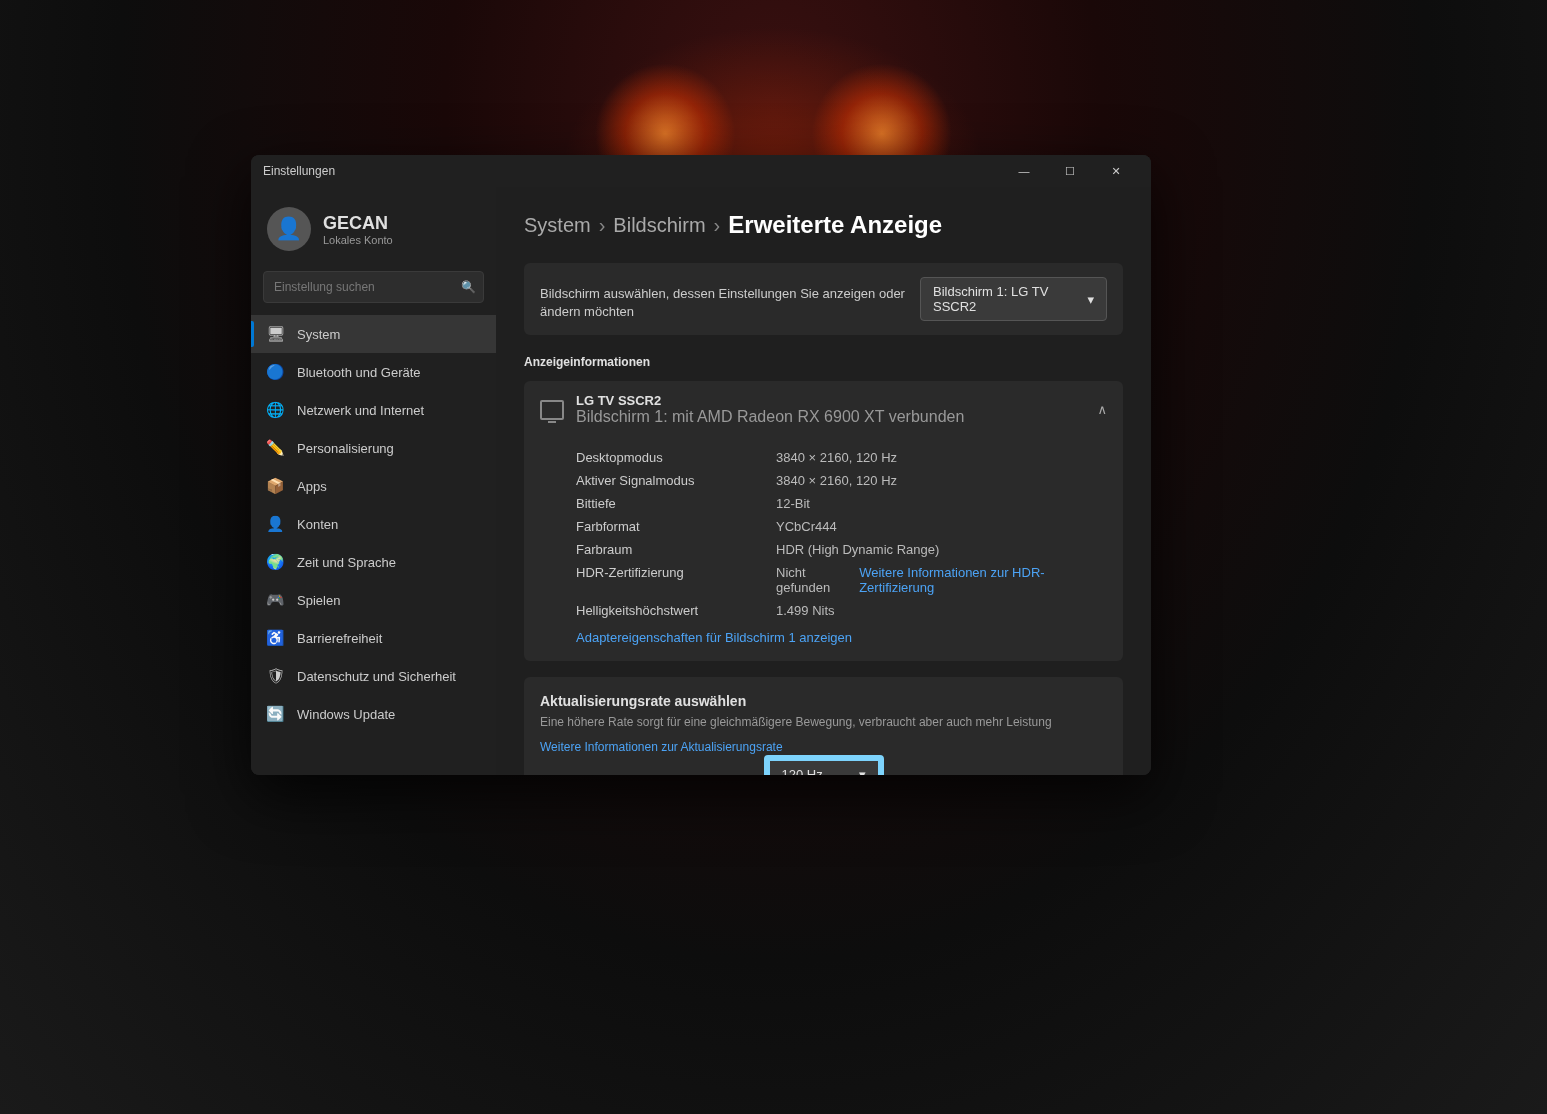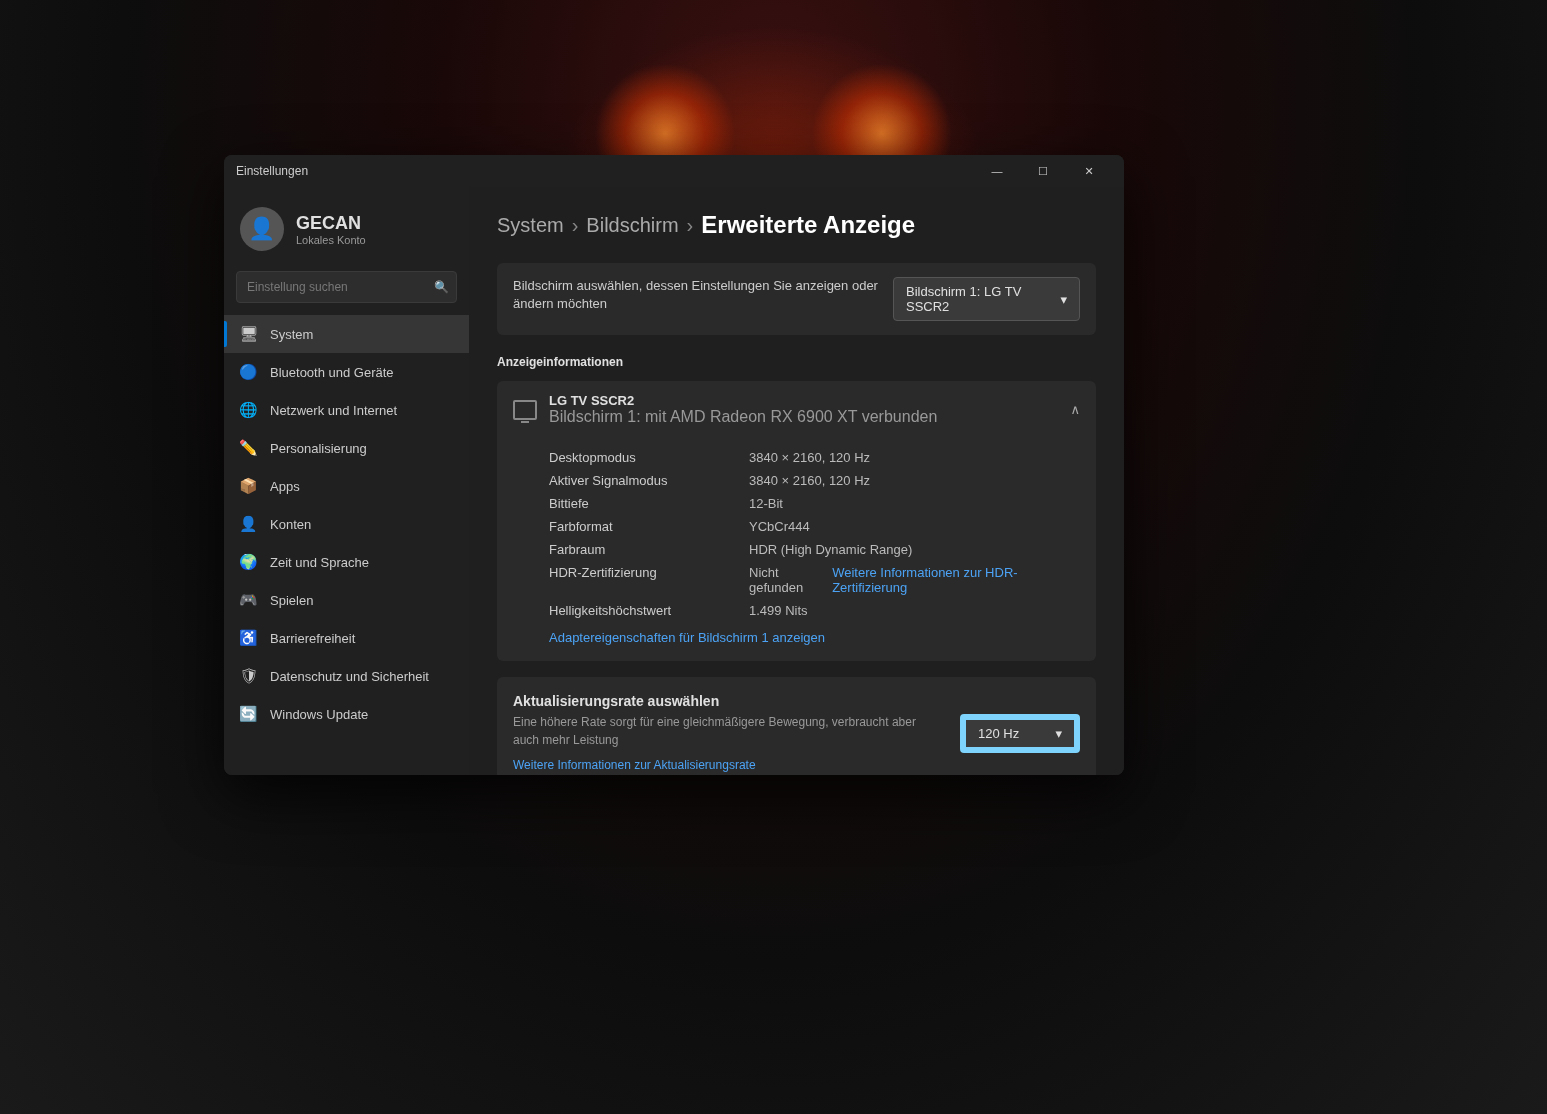--- a/index.html
+++ b/index.html
@@ -27,21 +27,21 @@
       background:
         radial-gradient(ellipse 300px 200px at 50% 15%, rgba(255,60,0,0.3) 0%, transparent 70%),
         radial-gradient(ellipse 100px 100px at 43% 12%, rgba(255,150,50,0.8) 0%, rgba(255,60,0,0.4) 40%, transparent 70%),
         radial-gradient(ellipse 100px 100px at 57% 12%, rgba(255,150,50,0.8) 0%, rgba(255,60,0,0.4) 40%, transparent 70%);
     }
 
     
     .window {
       position: absolute;
       top: 155px;
-      left: 224px;
+      left: 251px;
       width: 900px;
       height: 620px;
       background: #202020;
       border-radius: 8px;
       display: flex;
       flex-direction: column;
       overflow: hidden;
       box-shadow: 0 20px 60px rgba(0,0,0,0.8);
       z-index: 10;
     }
@@ -208,21 +208,21 @@
       color: #fff;
     }
     .breadcrumb-sep {
       color: #888;
       font-size: 20px;
     }
 
     
     .monitor-selector {
       display: flex;
-      align-items: flex-start;
+      align-items: flex-end;
       justify-content: space-between;
       background: #2a2a2a;
       border-radius: 6px;
       padding: 14px 16px;
       margin-bottom: 20px;
     }
     .monitor-selector-text {
       font-size: 13px;
       color: #ccc;
       max-width: 380px;
@@ -332,20 +332,21 @@
 
     
     .refresh-card {
       background: #2a2a2a;
       border-radius: 6px;
       padding: 16px;
       display: flex;
       align-items: flex-start;
       justify-content: space-between;
       margin-bottom: 20px;
+      flex-direction: column;
     }
     .refresh-info { flex: 1; margin-right: 20px; }
     .refresh-title {
       font-size: 14px;
       font-weight: 600;
       color: #e0e0e0;
       margin-bottom: 4px;
     }
     .refresh-desc {
       font-size: 12px;

